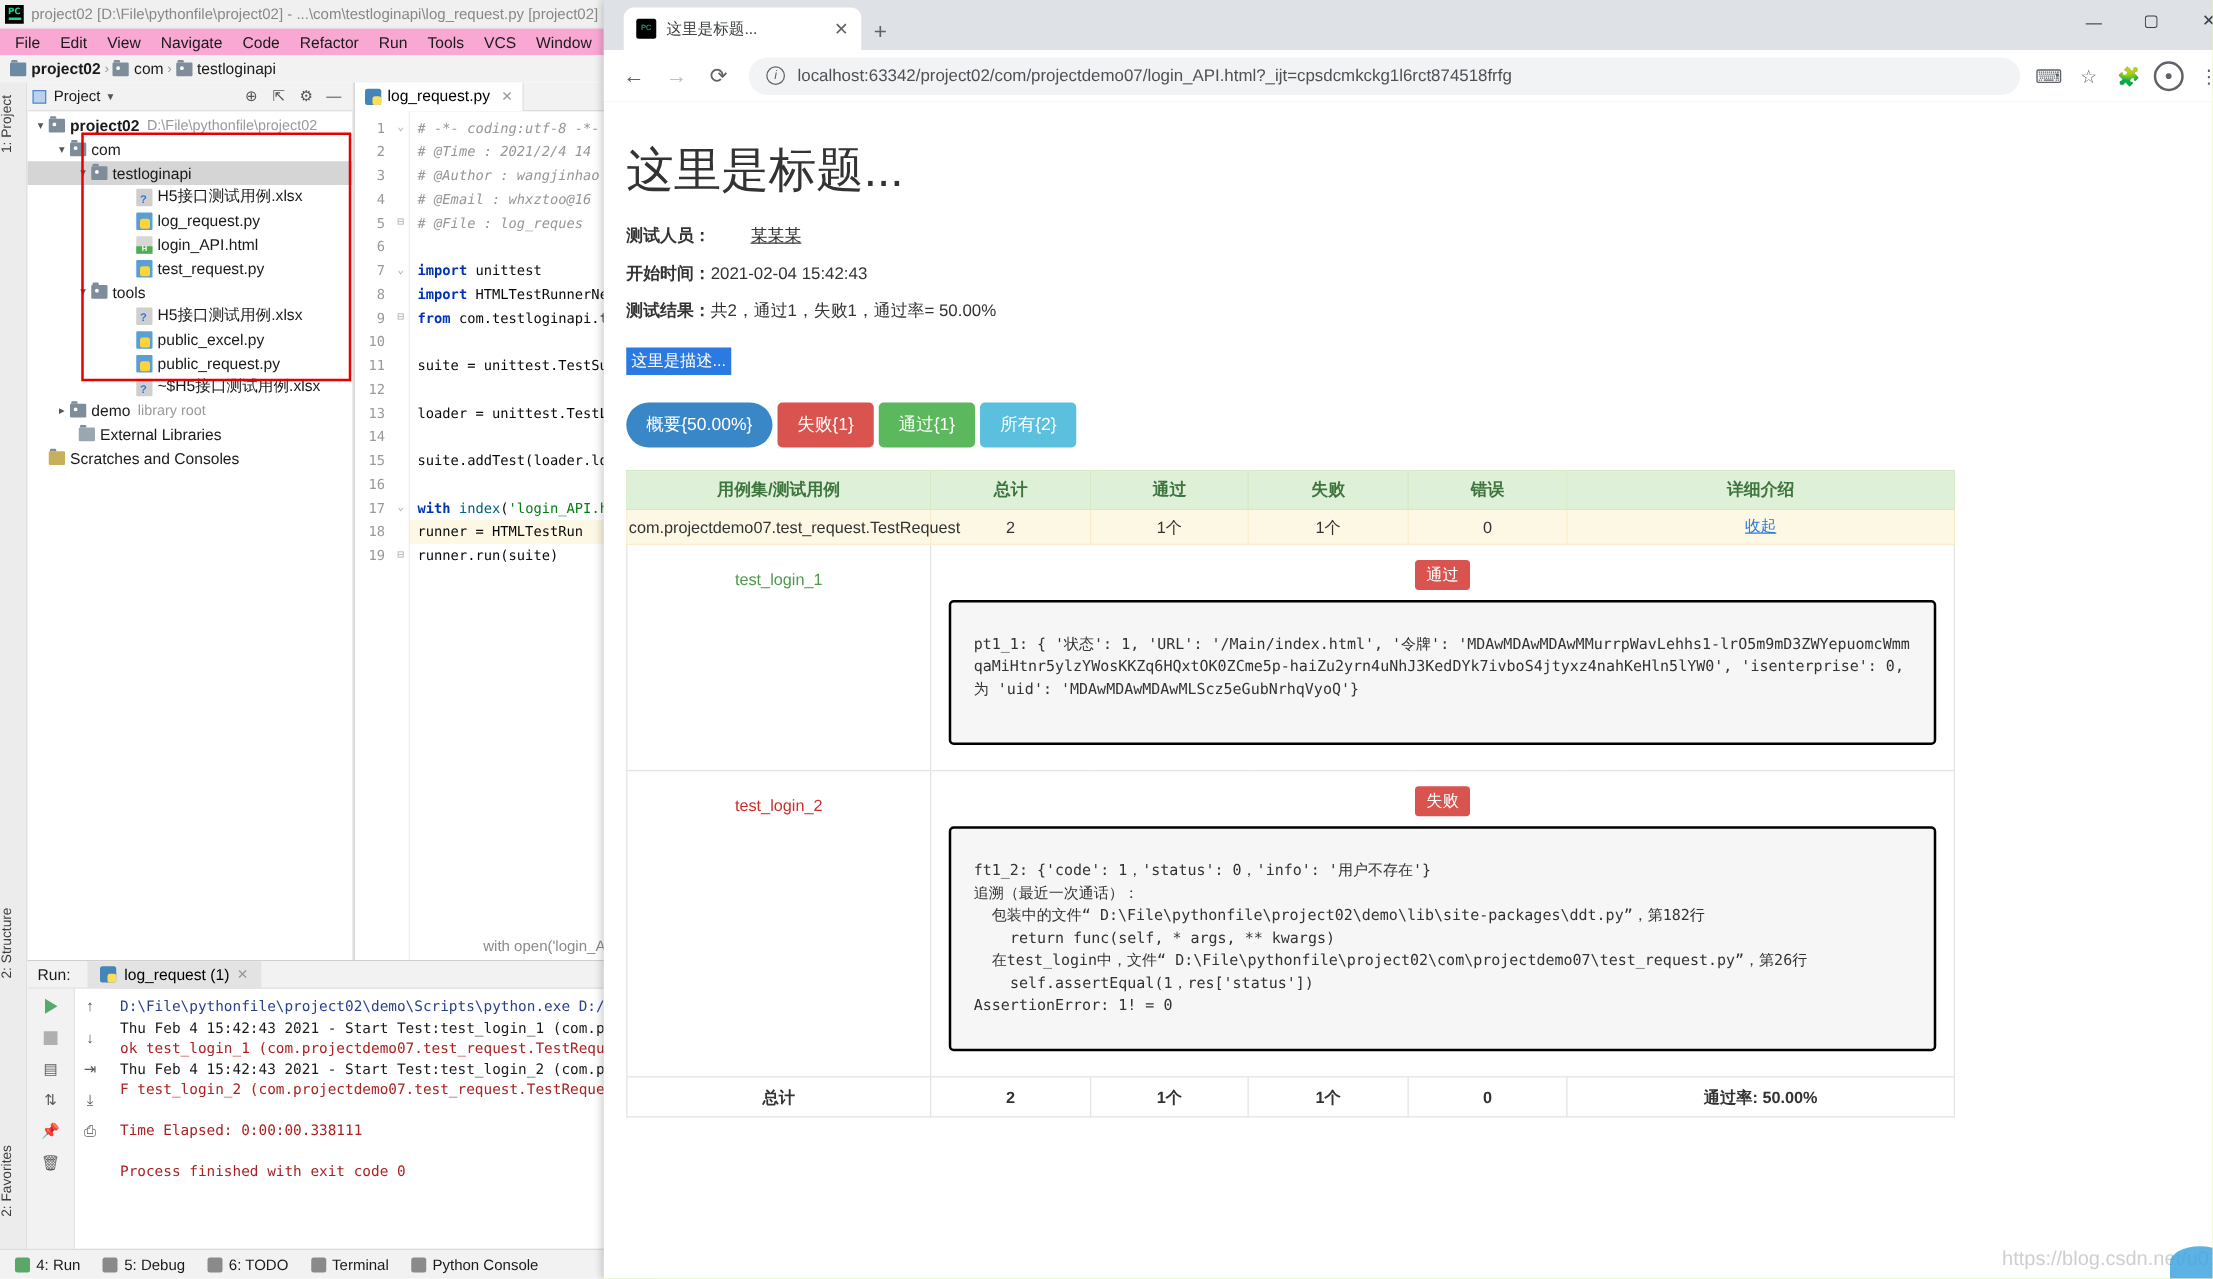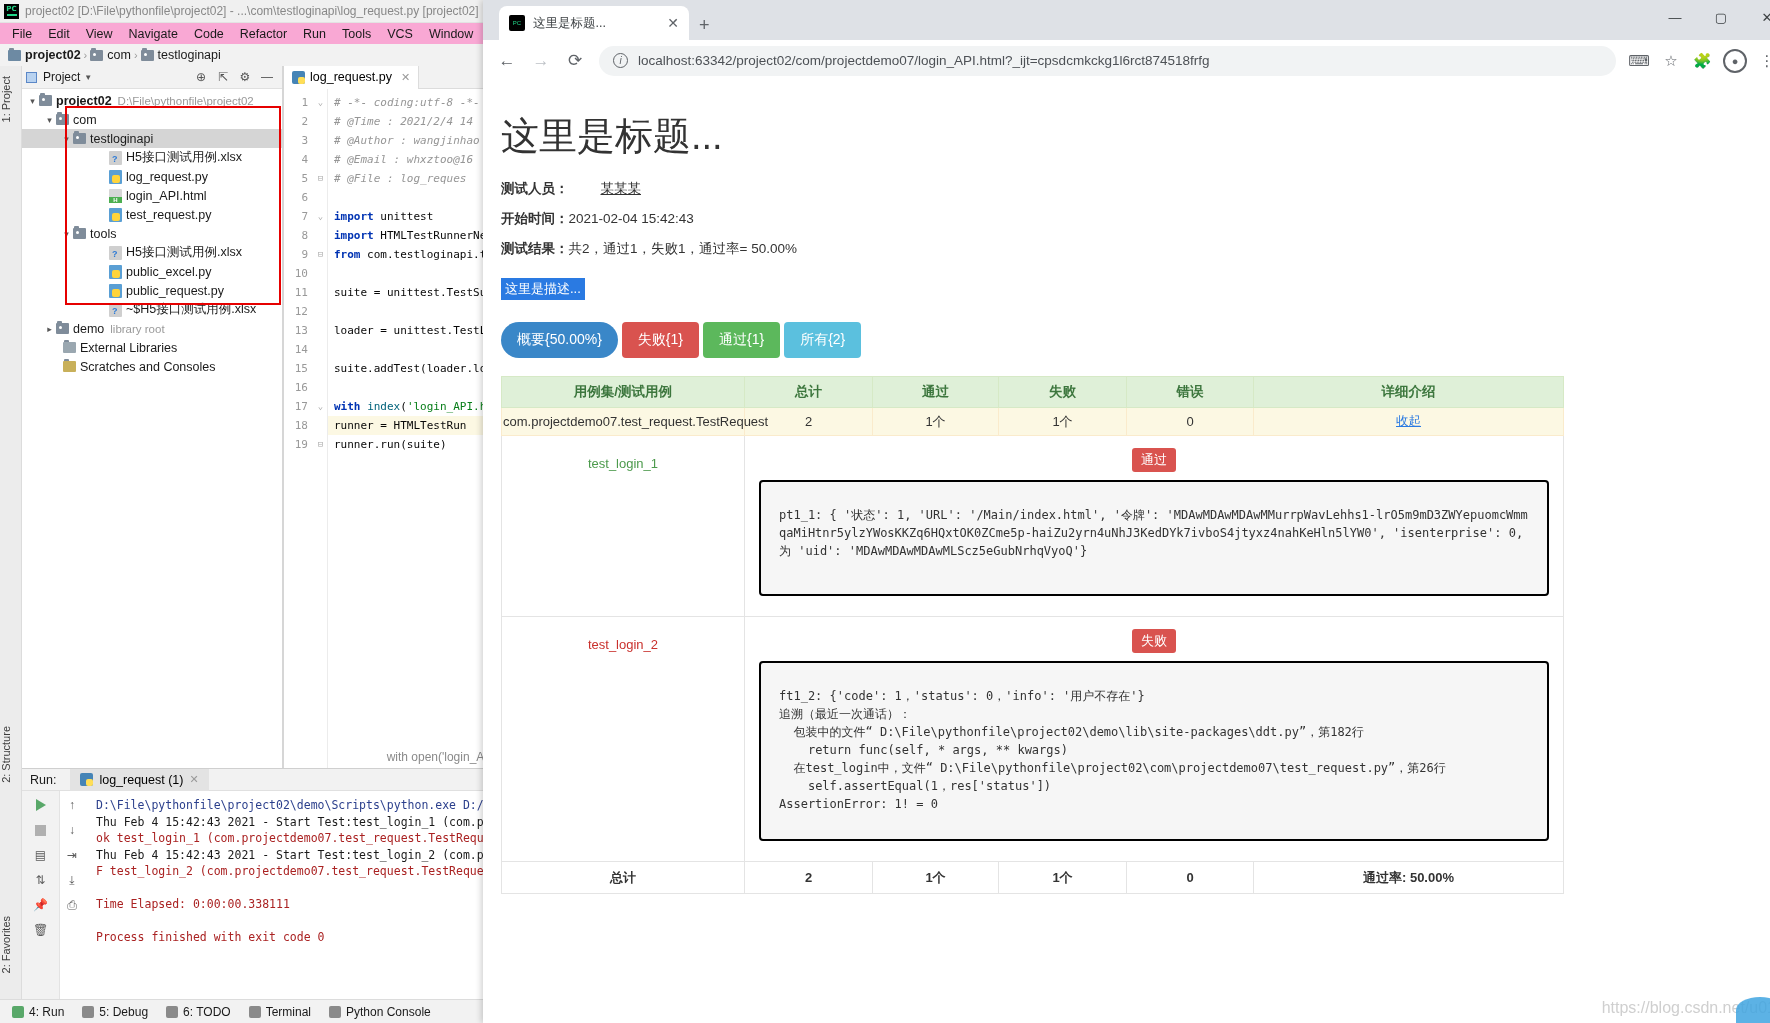--- a/index.html
+++ b/index.html
@@ -385,21 +385,21 @@
             <span class="tw">▸</span>
             <span class="folder-ico dot"></span>
             <span class="tlabel">demo</span>
             <span class="tpath">library root</span>
           </div>
           <div class="trow" style="padding-left: 4px; margin-left: 24px;">
             <span class="tw"></span>
             <span class="folder-ico" style="background: rgb(154, 167, 176);"></span>
             <span class="tlabel">External Libraries</span>
           </div>
-          <div class="trow" style="padding-left: 4px; margin-left: 24px;">
+          <div class="trow" style="padding-left: 4px;">
             <span class="tw"></span>
             <span class="folder-ico" style="background: rgb(200, 176, 90);"></span>
             <span class="tlabel">Scratches and Consoles</span>
           </div>
         </div>
       <div class="redbox"></div>
     </div>
 
     <div class="pc-editor">
       <div class="ed-tabs">

